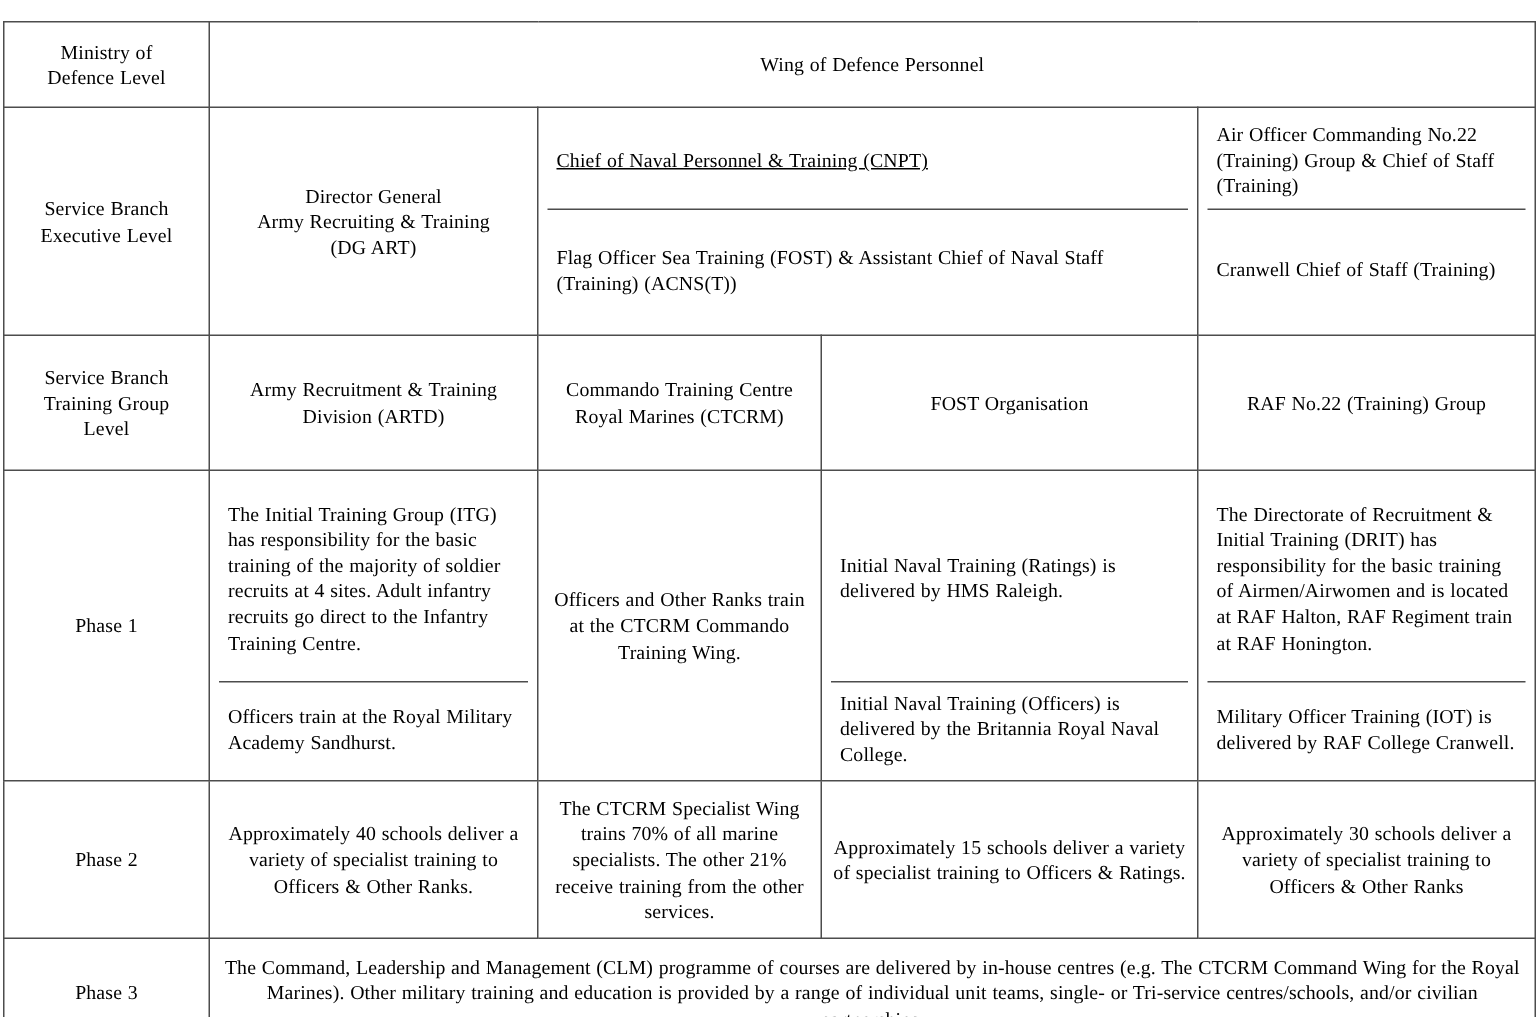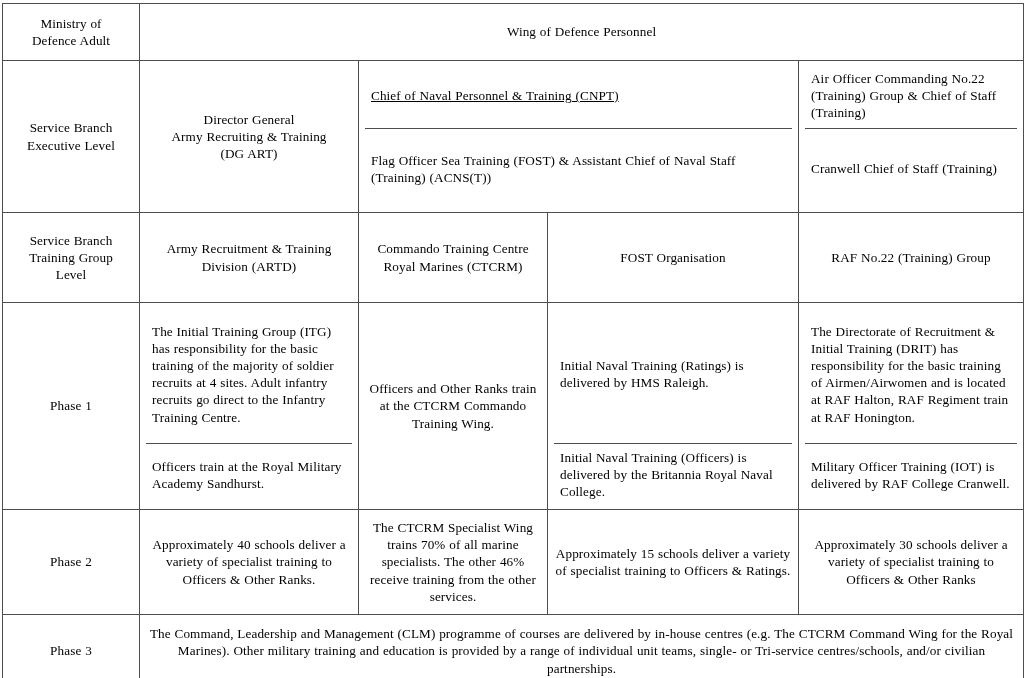--- a/index.html
+++ b/index.html
@@ -12,21 +12,21 @@
     height: 678px;
     font-family: "Liberation Serif", "DejaVu Serif", serif;
     color: #000000;
     overflow: hidden;
   }
   #sheet {
     position: relative;
     width: 1024px;
     height: 678px;
     box-sizing: border-box;
-    padding: 3px 1px 5px 2px;
+    padding: 14px 1px 5px 2px;
   }
   table.org {
     width: 1021px;
     height: 670px;
     border-collapse: collapse;
     table-layout: fixed;
     border: 1.6px solid #4d4d4d;
   }
   table.org td {
     border: 1.2px solid #4d4d4d;
@@ -76,21 +76,21 @@
         <col class="c1">
         <col class="c2">
         <col class="c3">
         <col class="c4">
     </colgroup>
     <tbody>
 
       <tr style="height:57px;">
         <td class="level-label">
           <span>Ministry of</span><br>
-          <span>Defence Adult</span>
+          <span>Defence Level</span>
         </td>
         <td colspan="4">Wing of Defence Personnel</td>
       </tr>
 
       <tr style="height:145px;">
         <td class="level-label">
           <span>Service Branch</span><br>
           <span>Executive Level</span>
         </td>
         <td>
@@ -173,21 +173,21 @@
                 <td>Military Officer Training (IOT) is delivered by RAF College Cranwell.</td>
               </tr>
             </tbody>
           </table>
         </td>
       </tr>
 
       <tr style="height:105px;">
         <td class="level-label">Phase 2</td>
         <td>Approximately 40 schools deliver a variety of specialist training to Officers &amp; Other Ranks.</td>
-        <td>The CTCRM Specialist Wing trains 70% of all marine specialists. The other 46% receive training from the other services.</td>
+        <td>The CTCRM Specialist Wing trains 70% of all marine specialists. The other 21% receive training from the other services.</td>
         <td>Approximately 15 schools deliver a variety of specialist training to Officers &amp; Ratings.</td>
         <td>Approximately 30 schools deliver a variety of specialist training to Officers &amp; Other Ranks</td>
       </tr>
 
       <tr style="height:73px;">
         <td class="level-label">Phase 3</td>
         <td colspan="4" class="tall-text">The Command, Leadership and Management (CLM) programme of courses are delivered by in-house centres (e.g. The CTCRM Command Wing for the Royal Marines). Other military training and education is provided by a range of individual unit teams, single- or Tri-service centres/schools, and/or civilian partnerships.</td>
       </tr>
 
     </tbody>

